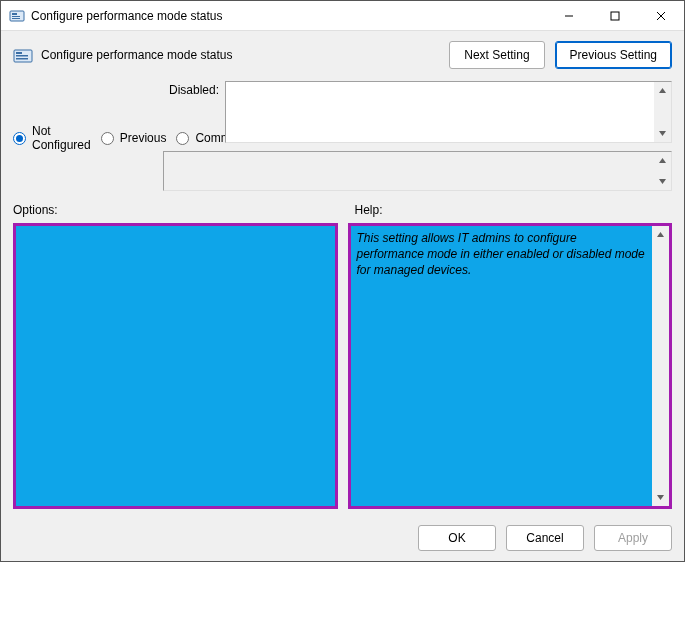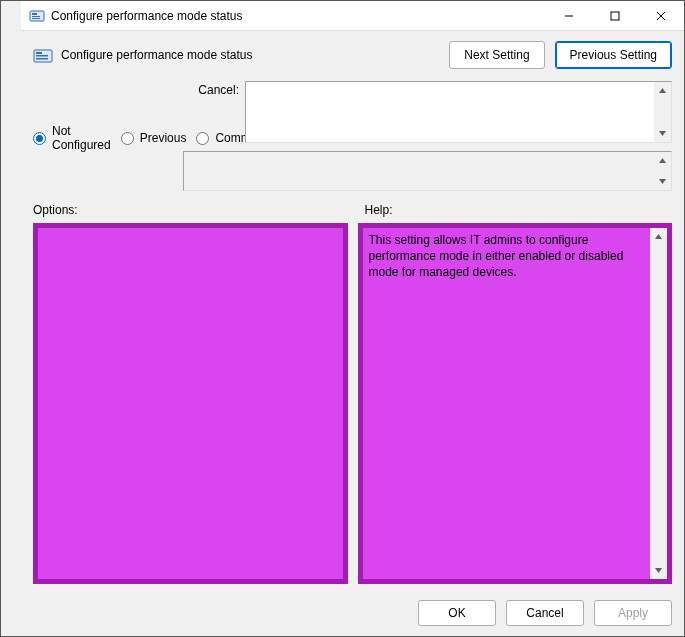--- a/index.html
+++ b/index.html
@@ -17,25 +17,24 @@
   html, body {
     margin: 0; padding: 0;
     width: 685px; height: 637px;
     font-family: "Segoe UI", Tahoma, sans-serif;
     font-size: 12px;
     color: var(--text);
     background: #fff;
     overflow: hidden;
   }
   .window {
-    width: 685px; height: 637px;
+    width: 685px; height: 562px;
     display: flex; flex-direction: column;
     background: var(--bg);
     border: 1px solid #555;
-    padding-left: 20px;
   }
   
   .titlebar {
     height: 30px;
     background: #ffffff;
     display: flex; align-items: center;
     padding-left: 8px;
     border-bottom: 1px solid #e0e0e0;
   }
   .titlebar .icon { width:16px; height:16px; margin-right:6px; }
@@ -131,24 +130,25 @@
   
   .panes {
     flex:1;
     display:flex;
     gap:10px;
     padding: 0 12px 8px 12px;
     min-height: 0;
   }
   .pane {
     flex:1;
-    background:#d946ef;
-    border:5px solid #a21caf;
+    background:#0ea5e9;
+    border:3px solid #a21caf;
     position:relative;
     overflow:hidden;
+    font-style:italic;
   }
   .pane.help-pane .content {
     position:absolute; inset:0 17px 0 0;
     padding:4px 6px;
     font-size:12px;
     line-height:1.35;
   }
   .pane.help-pane .vscroll { position:absolute; right:0; top:0; bottom:0; }
 
   
@@ -225,21 +225,21 @@
         <span>Previous</span>
       </label>
       <label class="radio-row">
         <span class="radio"></span>
         <span>Comment</span>
       </label>
     </div>
 
     <div class="fields">
       <div class="field-row">
-        <div class="field-label">Cancel:</div>
+        <div class="field-label">Disabled:</div>
         <div class="sunken comment-box">
           <div class="inner"></div>
           <div class="vscroll">
             <div class="arrow">
                 <svg width="9" height="9">
                   <polygon points="4.5,2 8,7 1,7"></polygon>
                 </svg>
               </div>
             <div class="arrow">
                 <svg width="9" height="9">

